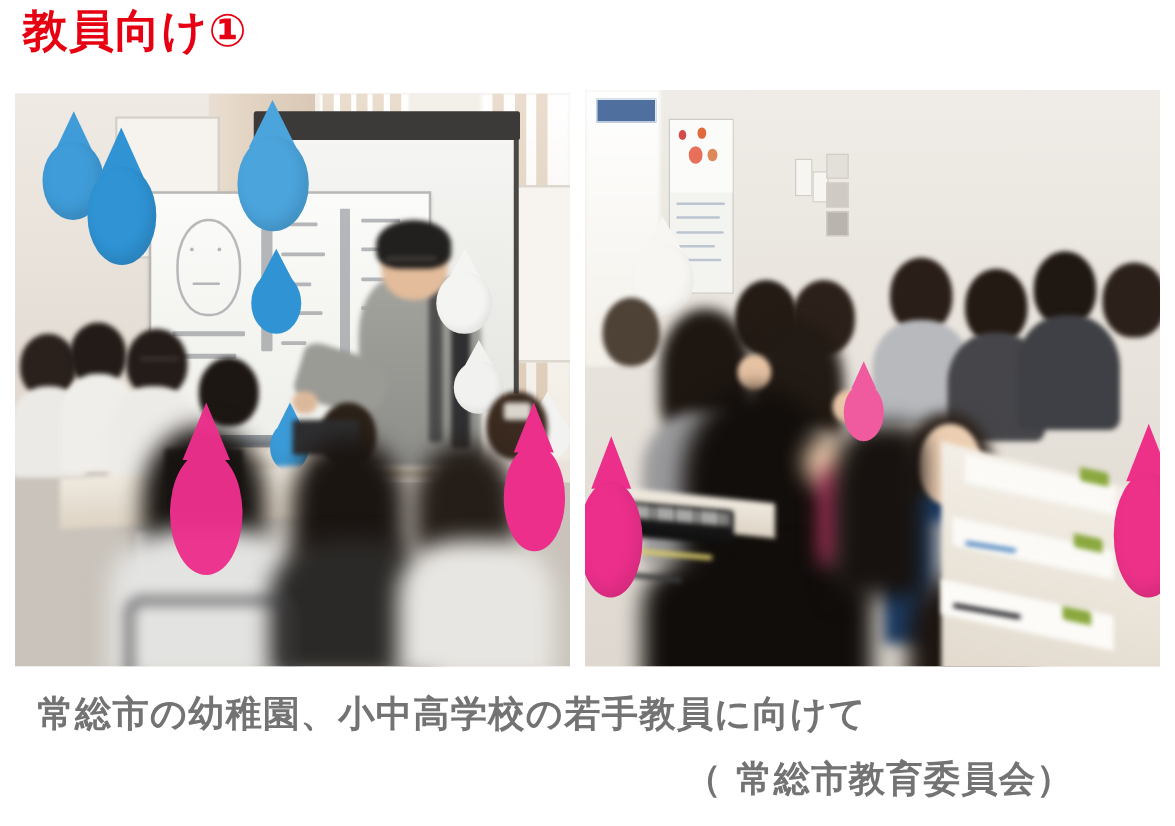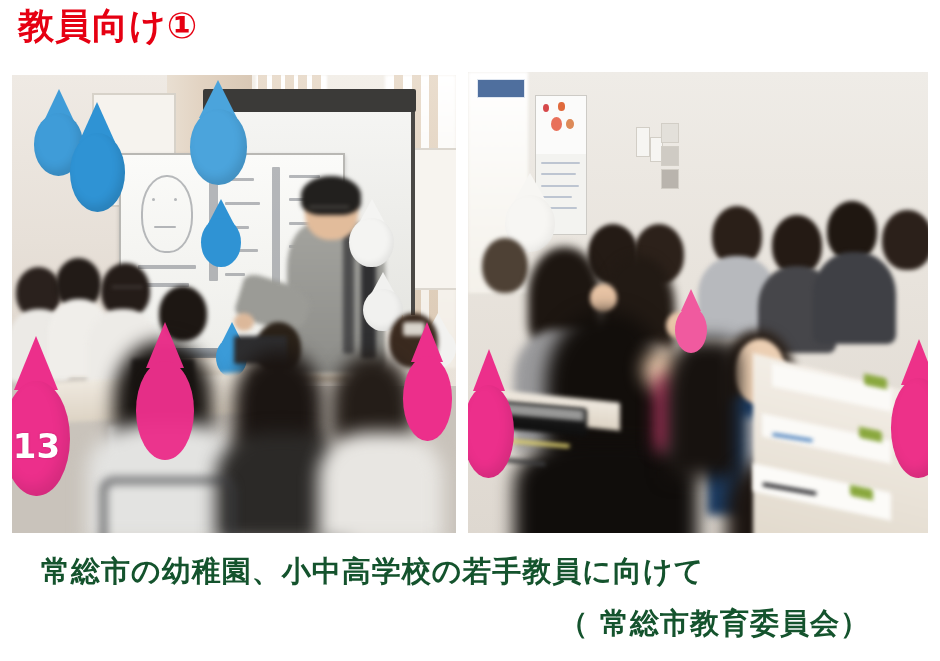--- a/index.html
+++ b/index.html
@@ -177,27 +177,26 @@
     position: absolute; left: 2%; top: 1.5%; width: 10%; height: 3.6%;
     background: #4f6f9e; border: 1px solid #dfe6f0;
   }
   .R-switch {
     position: absolute; background: #f6f5f2; border: 1px solid #d2cec6;
   }
 
   
   .caption {
     position: absolute;
-    color: #14532d;
+    color: #737373;
     font-weight: bold;
     font-size: 29px;
     line-height: 34px;
     letter-spacing: 1px;
     white-space: nowrap;
-    margin-left: 11px;
   }
   #caption-line1 { left: 30px; top: 554px; }
   #caption-line2 { left: 548px; top: 606px; }
 </style>
 </head>
 <body>
 
 <div id="slide-title">教員向け①</div>
 
 <div class="photo" id="photo-left">
@@ -309,25 +308,20 @@
     <div class="soft" style="position:absolute;left:27%;top:76%;width:8%;height:4px;background:#2f6fb5;border-radius:2px;transform:rotate(-9deg)"></div>
 
     <div class="vsoft" style="position:absolute;left:23%;top:58%;width:22%;height:26%;background:#171310;border-radius:48% 48% 24% 24%;"></div>
     <div class="vsoft" style="position:absolute;left:17%;top:76%;width:36%;height:26%;background:#e3e3e1;border-radius:40% 40% 0 0;"></div>
     <div class="vsoft" style="position:absolute;left:50%;top:60%;width:20%;height:24%;background:#1b1512;border-radius:48% 48% 26% 26%;"></div>
     <div class="vsoft" style="position:absolute;left:46%;top:78%;width:30%;height:24%;background:#2b2927;border-radius:40% 40% 0 0;"></div>
     <div class="vsoft" style="position:absolute;left:72%;top:61%;width:18%;height:22%;background:#241d18;border-radius:48% 48% 26% 26%;"></div>
     <div class="vsoft" style="position:absolute;left:69%;top:78%;width:28%;height:24%;background:#e8e6e2;border-radius:40% 40% 0 0;"></div>
     <div class="softer chair" style="left:20%;top:88%;width:28%;height:18%;"></div>
 
-    <div class="dropwrap" style="left:-2%;top:57%;width:15%;height:35%;z-index:5">
-      <div class="tip" style="border-width:0 22px 54px 22px;border-color:transparent transparent #ec2f8b transparent;"></div>
-      <div class="body" style="background:#ec2f8b;box-shadow:inset -5px -8px 14px rgba(0,0,0,.10)"></div>
-      <div class="numplate" style="left:8%;top:56%;width:84%;font-size:34px;color:#ffffff;text-shadow:0 0 2px rgba(150,0,70,.5)">13</div>
-    </div>
     <div class="dropwrap" style="left:28%;top:54%;width:13%;height:30%;z-index:4;opacity:.97">
       <div class="tip" style="border-width:0 19px 46px 19px;border-color:transparent transparent #ec2f8b transparent;"></div>
       <div class="body" style="background:#ec2f8b;"></div>
     </div>
     <div class="dropwrap" style="left:88%;top:54%;width:11%;height:26%;z-index:4;">
       <div class="tip" style="border-width:0 16px 40px 16px;border-color:transparent transparent #ec2f8b transparent;"></div>
       <div class="body" style="background:#ec2f8b;"></div>
     </div>
 
   </div>

